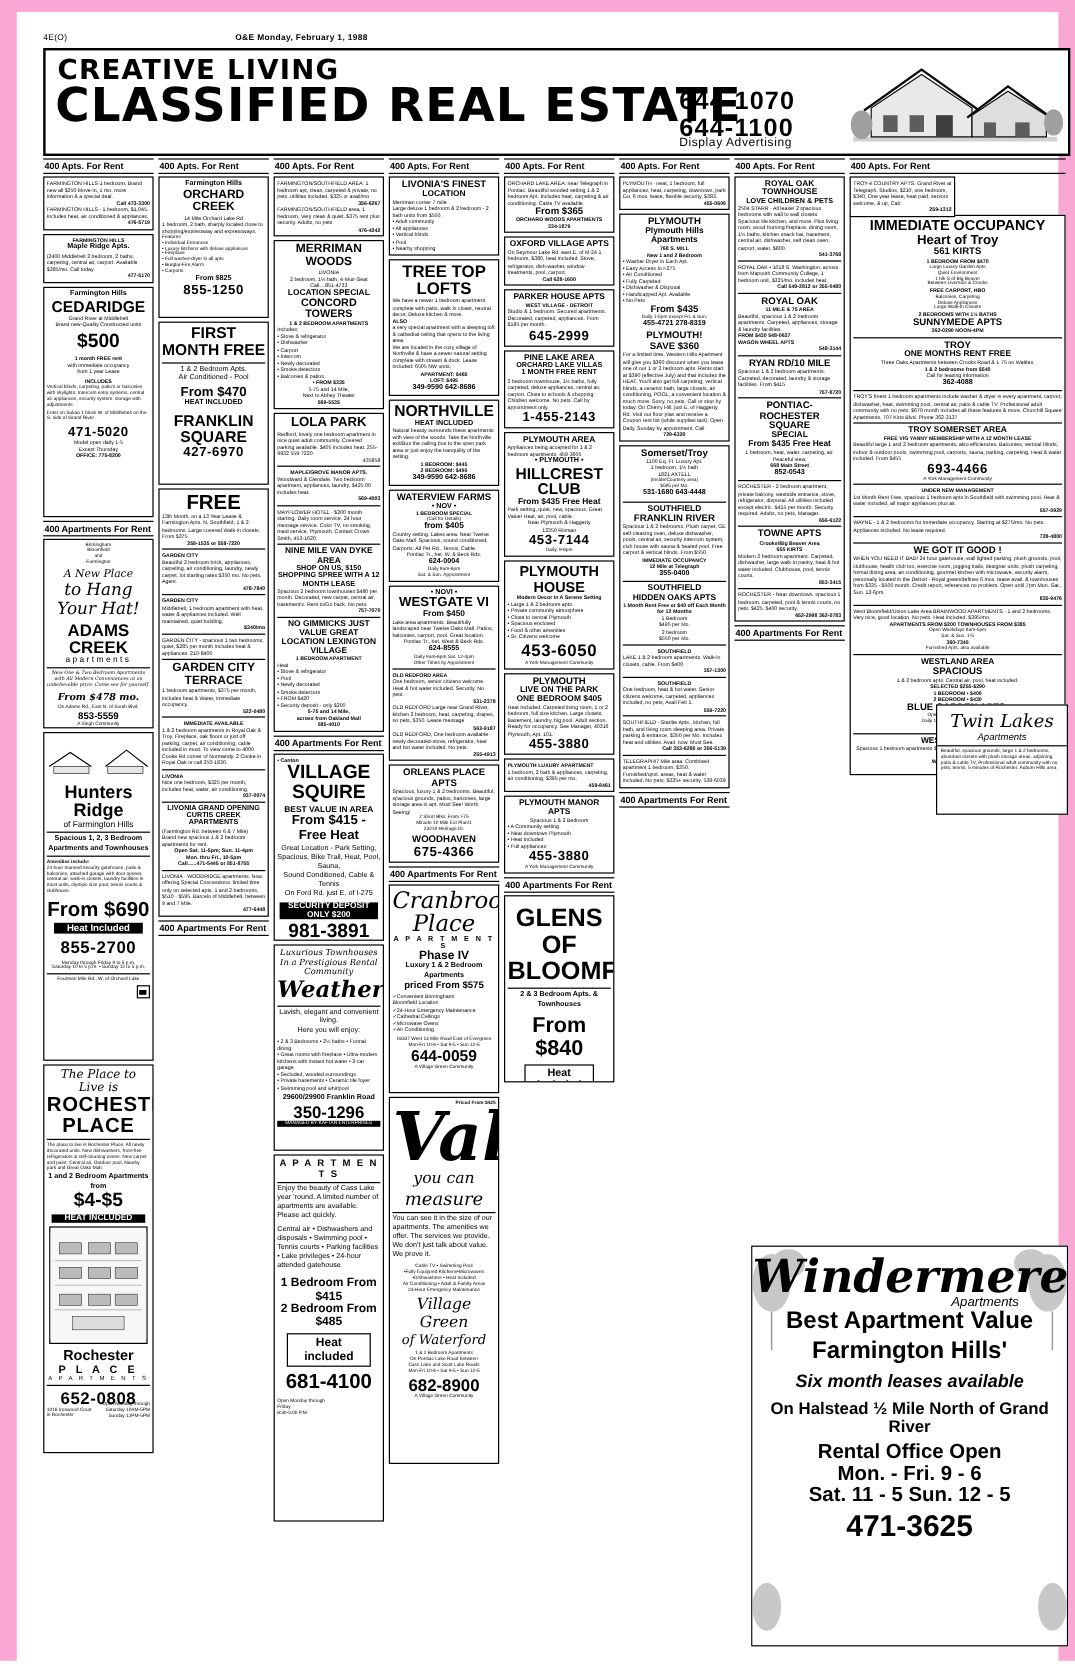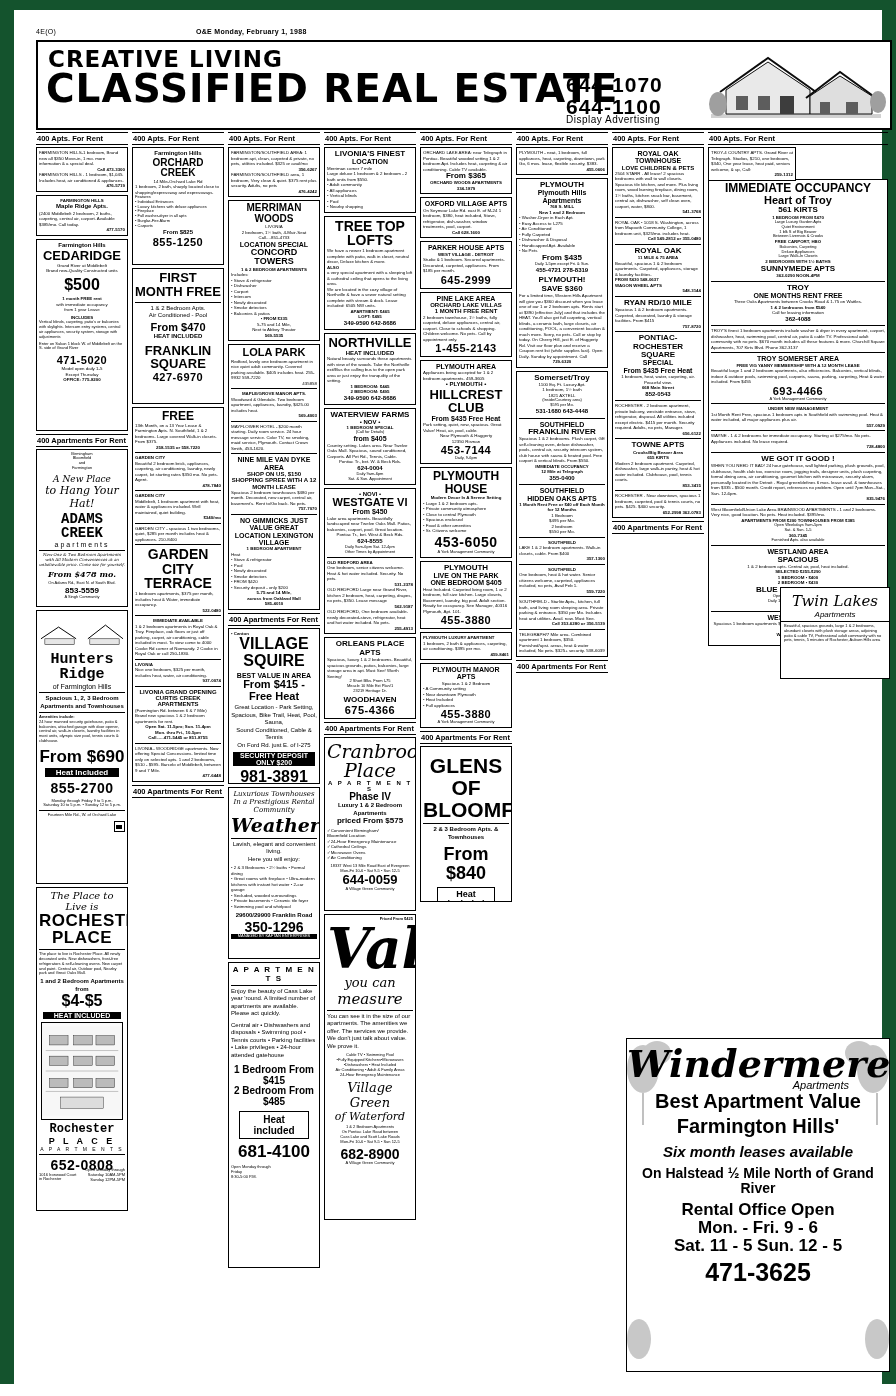--- a/index.html
+++ b/index.html
@@ -1,17 +1,17 @@
 <!DOCTYPE html>
 <html><head>
 <meta charset="utf-8">
 <style>
   html,body{margin:0;padding:0;background:#ffffff;}
   body{width:896px;height:1396px;font-family:"Liberation Sans",sans-serif;color:#000;position:relative;overflow:hidden;}
-  .page{position:absolute;left:0;top:0;width:896px;height:1384px;background:#14532d;}
+  .page{position:absolute;left:0;top:0;width:896px;height:1384px;background:#f9a8d4;}
   .sheet{position:absolute;left:14px;top:10px;width:868px;height:1376px;background:#fff;}
 
   
   .topline{position:absolute;left:22px;top:18px;width:852px;font-size:7px;letter-spacing:.3px;}
   .topline .l{position:absolute;left:0;top:0;}
   .topline .c{position:absolute;left:160px;top:0;font-weight:bold;}
   .masthead{position:absolute;left:22px;top:30px;width:852px;height:86px;border:2px solid #000;overflow:hidden;background:#fff;}
   .creative{position:absolute;left:10px;top:4px;font-size:23px;font-weight:bold;letter-spacing:1px;font-family:"DejaVu Sans",sans-serif;}
   .classified{position:absolute;left:8px;top:24px;font-size:39px;font-weight:bold;letter-spacing:1px;font-family:"DejaVu Sans",sans-serif;}
   .phones{position:absolute;left:528px;top:32px;font-size:21px;font-weight:bold;letter-spacing:1px;line-height:1.05;}
@@ -38,21 +38,21 @@
   .hr{border-top:1px solid #000;margin:2px 0;}
   .sep{height:1px;background:#000;margin:2px 0;}
   .phone{font-weight:bold;text-align:center;font-size:11px;letter-spacing:.5px;}
   .phone2{font-weight:bold;text-align:center;font-size:14px;letter-spacing:.5px;}
   .box{border:1px solid #000;}
   .eho{display:inline-block;width:9px;height:9px;border:1px solid #000;position:relative;}
   .eho:before{content:"";position:absolute;left:1px;top:3px;width:6px;height:4px;background:#000;}
 
   
   .disp{position:absolute;border:1px solid #000;background:#fff;overflow:hidden;}
-  .adams{font-family:Liberation Mono, monospace;}
+  .adams{font-family:Liberation Sans, sans-serif;}
   .script{font-family:"DejaVu Serif",serif;font-style:italic;}
   .windermere{font-family:"DejaVu Serif",serif;font-style:italic;font-weight:bold;}
 </style>
 </head>
 <body>
 
 <div class="page">
  <div class="sheet">
 
   <div class="topline">
@@ -123,21 +123,21 @@
       </div>
 
       <div class="colhead">400 Apartments For Rent</div>
 
       <div class="ad" style="height:152px;position:relative">
         <div class="xtiny" style="white-space:pre-line;text-align:center">Birmingham
 Bloomfield
 and
 Farmington</div>
         <div class="script ctr" style="font-size:9px;margin-top:3px">A New Place</div>
-        <div class="script ctr" style="font-size:11px">to Hang Your Hat!</div>
+        <div class="script ctr" style="font-size:14px">to Hang Your Hat!</div>
         <div class="hd adams" style="font-size:14px;margin-top:2px">ADAMS CREEK</div>
         <div class="ctr" style="font-size:7px;letter-spacing:2px">apartments</div>
         <div class="sep"></div>
         <div class="xtiny ctr script" style="white-space:pre-line">New One &amp; Two Bedroom Apartments with All Modern Conveniences at an unbelievable price. Come see for yourself.</div>
         <div class="ctr b script" style="font-size:8px;margin-top:2px">From $478 mo.</div>
         <div class="xtiny ctr" style="margin-top:2px">On Adams Rd., East N. of South Blvd.</div>
         <div class="ctr b" style="font-size:8px">853-5559</div>
         <div class="xtiny ctr">A Singh Community</div>
       </div>
 
@@ -228,35 +228,35 @@
         <div class="sep"></div>
         <div class="c6 ctr" style="white-space:pre-line">1 &amp; 2 Bedroom Apts.
 Air Conditioned - Pool</div>
         <div class="hd" style="font-size:11px;margin-top:2px">From $470</div>
         <div class="c6 ctr b">HEAT INCLUDED</div>
         <div class="hd" style="font-size:13px;margin-top:3px">FRANKLIN SQUARE</div>
         <div class="phone">427-6970</div>
       </div>
 
       <div class="ad">
-        <div class="hd" style="font-size:12px">FREE</div>
+        <div class="hd" style="font-size:17px">FREE</div>
         <div class="tiny">13th Month, on a 13 Year Lease &amp; Farmington Apts. N. Southfield, 1 &amp; 2 bedrooms. Large covered Walk-in closets. From $375.</div>
         <div class="tiny ctr b">258-1535 or 558-7220</div>
         <div class="hr"></div>
         <div class="tiny b">GARDEN CITY</div>
         <div class="tiny">Beautiful 2 bedroom brick, appliances, carpeting, air conditioning, laundry, newly carpet, lot starting rates $350 mo. No pets. Agent.</div>
         <div class="tiny rt b">478-7840</div>
         <div class="hr"></div>
         <div class="tiny b">GARDEN CITY</div>
         <div class="tiny">Middlebelt, 1 bedroom apartment with heat, water &amp; appliances included. Well maintained, quiet building.</div>
         <div class="tiny rt b">$340/mo</div>
         <div class="hr"></div>
         <div class="tiny">GARDEN CITY - spacious 1 two bedrooms, quiet, $285 per month includes heat &amp; appliances.   210-8400</div>
         <div class="hr"></div>
-        <div class="hd" style="font-size:14px">GARDEN CITY TERRACE</div>
+        <div class="hd" style="font-size:10px">GARDEN CITY TERRACE</div>
         <div class="tiny">1 bedroom apartments, $375 per month, includes heat &amp; Water, immediate occupancy.</div>
         <div class="tiny rt b">522-0480</div>
         <div class="hr"></div>
         <div class="tiny b ctr">IMMEDIATE AVAILABLE</div>
         <div class="tiny">1 &amp; 2 bedroom apartments in Royal Oak &amp; Troy. Fireplace, oak floors or just off parking, carpet, air conditioning, cable included in most. To view come to 4000 Cooke Rd corner of Normandy. 2 Cooke in Royal Oak or call 250-1830.</div>
         <div class="hr"></div>
         <div class="tiny b">LIVONIA</div>
         <div class="tiny">Nice one bedroom, $325 per month, includes heat, water, air conditioning.</div>
         <div class="tiny rt b">937-0074</div>
         <div class="hr"></div>

